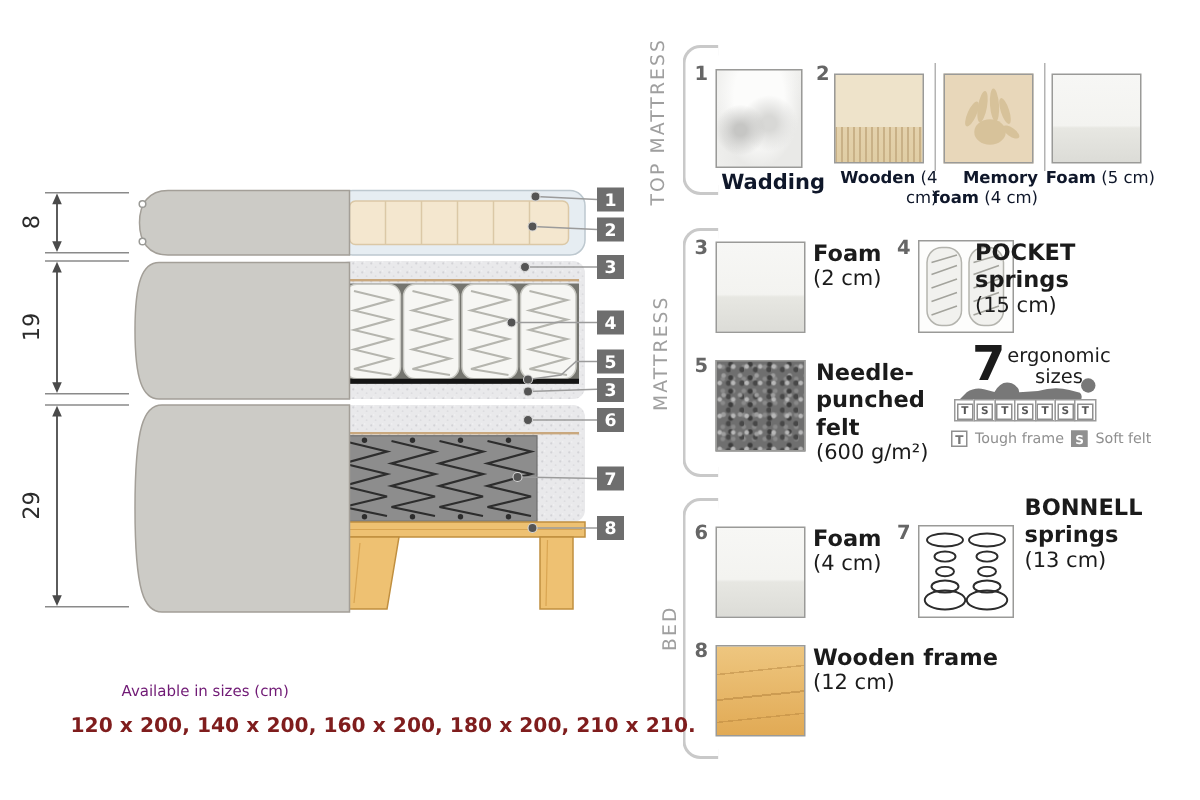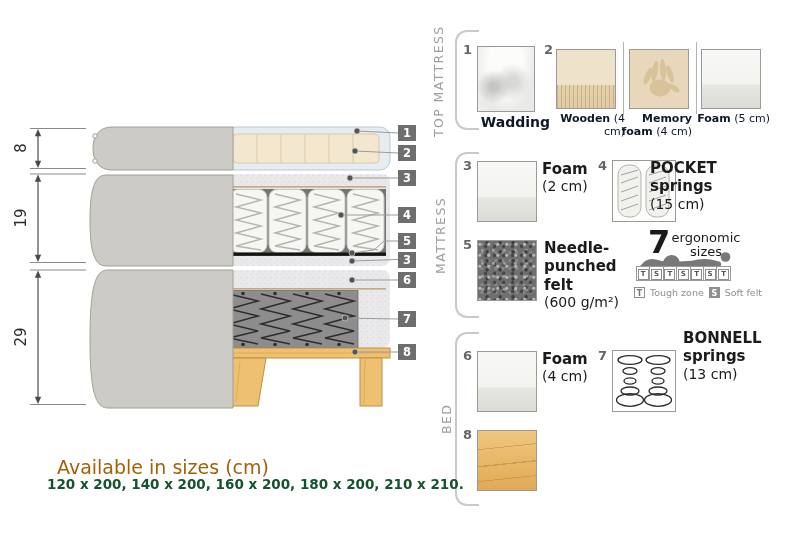--- a/index.html
+++ b/index.html
@@ -50,22 +50,22 @@
   .zcell{width:14.4px;height:15px;border:1px solid #9a9a9a;margin-left:-1px;background:#fff;
          box-sizing:border-box;display:flex;align-items:flex-start;justify-content:center;}
   .zcell:first-child{margin-left:0;}
   .zletter{display:block;width:9px;height:9.5px;border:1px solid #8f8f8f;font-size:7px;line-height:9px;
            text-align:center;font-weight:bold;color:#555;margin-top:1.5px;background:#fff;}
   .zonekey{position:absolute;display:flex;align-items:center;gap:5px;font-size:9.5px;color:#8f8f8f;white-space:nowrap;}
   .keybox{display:inline-block;width:11px;height:11px;border:1px solid #8f8f8f;font-size:8px;line-height:11px;
           text-align:center;font-weight:bold;color:#777;background:#fff;box-sizing:border-box;}
   .keybox.filled{background:#8f8f8f;color:#fff;}
   
-  .sizes-head{position:absolute;font-size:19px;color:#a16207;}
-  .sizes-val{position:absolute;font-size:13.5px;color:#14532d;font-weight:bold;}
+  .sizes-head{position:absolute;font-size:10px;color:#701a75;margin-left:24px;}
+  .sizes-val{position:absolute;font-size:13.5px;color:#7f1d1d;font-weight:bold;}
 </style>
 </head>
 <body>
 
 <div class="stage">
 
   <svg class="abs" style="left:0;top:0" width="430" height="533" viewBox="0 0 430 533">
     <defs>
       <pattern id="speckle" width="6" height="6" patternUnits="userSpaceOnUse">
         <rect width="6" height="6" fill="#e9e9eb"></rect>
@@ -331,21 +331,21 @@
       </div>
     <div class="zcell">
         <span class="zletter">S</span>
       </div>
     <div class="zcell">
         <span class="zletter">T</span>
       </div>
   </div>
   <div class="zonekey" style="left:634px;top:287px">
     <span class="keybox">T</span>
-    <span>Tough zone</span>
+    <span>Tough frame</span>
     <span class="keybox filled">S</span>
     <span>Soft felt</span>
   </div>
 
   <div class="vlabel" style="left:436px;top:332px;height:174px;width:20px">BED</div>
   <div class="bracket" style="left:455px;top:332px;height:174px"></div>
 
   <div class="num" style="left:463px;top:348px">6</div>
   <div class="photo foamph" style="left:477px;top:351px;width:60px;height:61px"></div>
   <div class="itext" style="left:542px;top:350px">
@@ -371,17 +371,21 @@
     </svg>
   </div>
   <div class="itext" style="left:683px;top:329px">
     <div class="nm">BONNELL</div>
     <div class="nm">springs</div>
     <div>(13 cm)</div>
   </div>
 
   <div class="num" style="left:463px;top:427px">8</div>
   <div class="photo woodph" style="left:477px;top:430px;width:60px;height:61px"></div>
+  <div class="itext" style="left:542px;top:429px">
+    <div class="nm">Wooden frame</div>
+    <div>(12 cm)</div>
+  </div>
 
   <div class="sizes-head" style="left:57px;top:456px">Available in sizes (cm)</div>
   <div class="sizes-val" style="left:47px;top:476px">120 x 200, 140 x 200, 160 x 200, 180 x 200, 210 x 210.</div>
 
 </div>
 
 </body></html>

